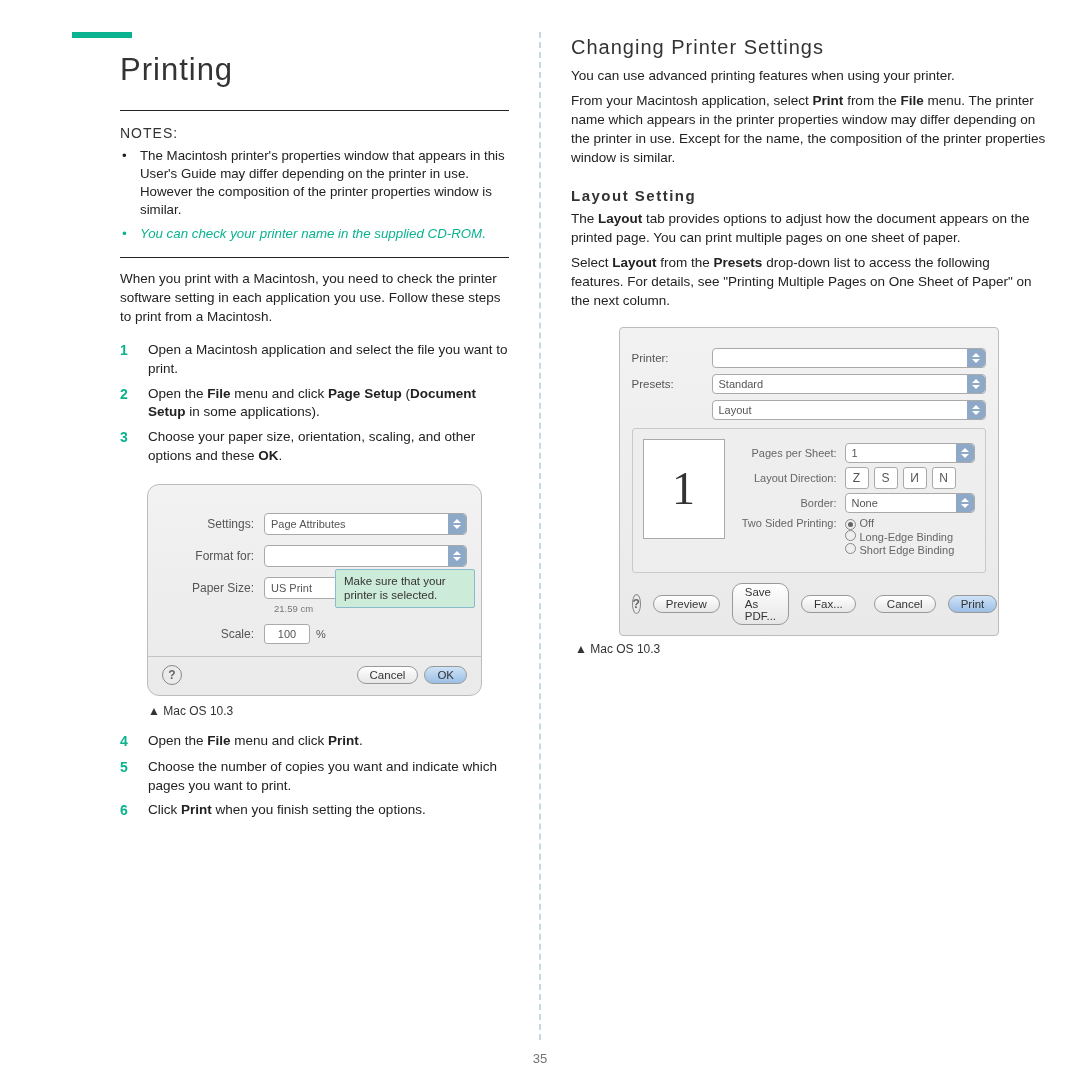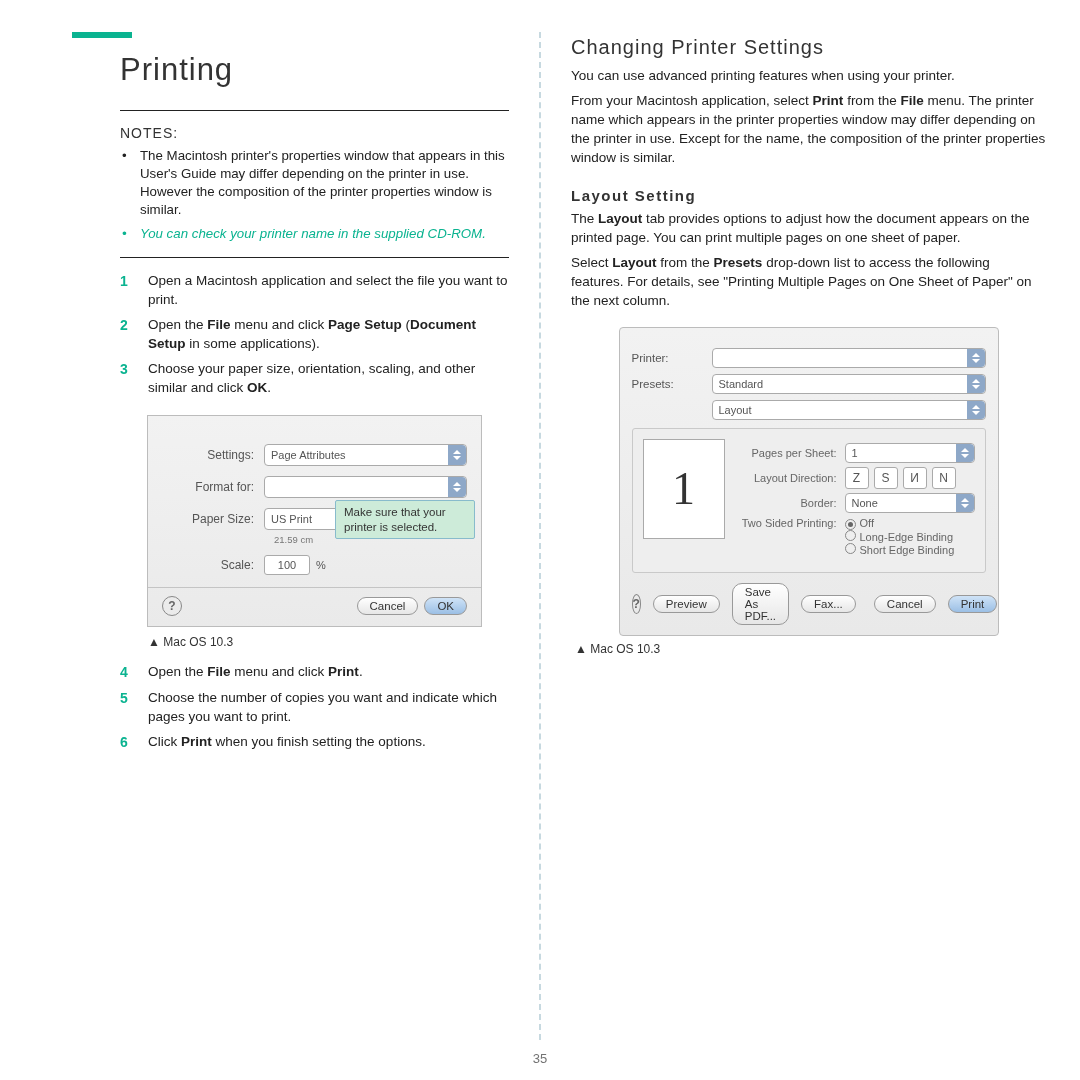--- a/index.html
+++ b/index.html
@@ -16,21 +16,21 @@
   .bullet{display:flex;gap:8px;margin:1px 0 6px 2px;font-size:13.3px;line-height:1.35}
   .bullet .dot{width:10px;flex:none}
   .italic-green{font-style:italic;color:#0ab390}
   h2{font-size:20px;font-weight:normal;letter-spacing:1px;color:#333;margin:42px 0 8px}
   .body{font-size:13.5px;line-height:1.4;margin:6px 0}
   ol.steps{list-style:none;margin-top:14px}
   ol.steps li{display:flex;gap:14px;margin:6px 0;font-size:13.5px;line-height:1.4}
   ol.steps li .num{color:#0ab390;font-weight:bold;width:14px;flex:none;font-size:14px}
   .bold{font-weight:bold}
   
-  .dlg1{margin:18px auto 8px;width:335px;border:1px solid #bcbcbc;background:linear-gradient(#f2f2f2,#eaeaea);border-radius:0;padding:18px 14px 10px}
+  .dlg1{margin:18px auto 8px;width:335px;border:1px solid #bcbcbc;background:linear-gradient(#f2f2f2,#eaeaea);border-radius:12px;padding:18px 14px 10px}
   .dlg-row{display:flex;align-items:center;margin:10px 0}
   .dlg-row .lbl{width:102px;text-align:right;padding-right:10px;font-size:12px;color:#555}
   .combo{flex:1;display:flex;align-items:center;background:#fff;border:1px solid #aaa;border-radius:4px;height:22px;font-size:11px;color:#555;padding:0 6px;position:relative}
   .combo .arr{position:absolute;right:0;top:0;width:18px;height:100%;background:#8ea8c8;border-radius:0 4px 4px 0;display:flex;flex-direction:column;align-items:center;justify-content:center}
   .combo .arr::before{content:"";border:4px solid transparent;border-bottom-color:#fff;margin-bottom:1px}
   .combo .arr::after{content:"";border:4px solid transparent;border-top-color:#fff;margin-top:1px}
   .sub{font-size:9.5px;color:#777;margin-left:112px;margin-top:-6px;margin-bottom:4px}
   .callout{position:absolute;background:#cdebd9;border:1px solid #8bc;font-size:11.5px;padding:4px 8px;border-radius:2px;color:#333;line-height:1.25}
   .orient{display:flex;gap:14px}
   .orient .ic{width:28px;height:28px;border:1px solid #aaa;border-radius:4px;background:#fff;display:flex;align-items:center;justify-content:center;font-size:12px;color:#777}
@@ -76,33 +76,34 @@
       <div class="bullet">
           <span class="dot">•</span>
           <span>The Macintosh printer's properties window that appears in this User's Guide may differ depending on the printer in use. However the composition of the printer properties window is similar.</span>
         </div>
       <div class="bullet italic-green">
           <span class="dot">•</span>
           <span>You can check your printer name in the supplied CD-ROM.</span>
         </div>
       <div class="hr2"></div>
 
+      <p class="body">When you print with a Macintosh, you need to check the printer software setting in each application you use. Follow these steps to print from a Macintosh.</p>
 
       <ol class="steps">
         <li>
             <span class="num">1</span>
             <span>Open a Macintosh application and select the file you want to print.</span>
           </li>
         <li>
             <span class="num">2</span>
             <span><span>Open the </span><span class="bold">File</span><span> menu and click </span><span class="bold">Page Setup</span><span> (</span><span class="bold">Document Setup</span><span> in some applications).</span></span>
           </li>
         <li>
             <span class="num">3</span>
-            <span><span>Choose your paper size, orientation, scaling, and other similar and click </span><span class="bold">OK</span><span>.</span></span>
+            <span><span>Choose your paper size, orientation, scaling, and other options and these </span><span class="bold">OK</span><span>.</span></span>
           </li>
       </ol>
 
       <div class="dlg1" style="position:relative">
         <div class="dlg-row">
             <div class="lbl">Settings:</div>
             <div class="combo">
               <span>Page Attributes</span>
               <span class="arr"></span>
             </div>

